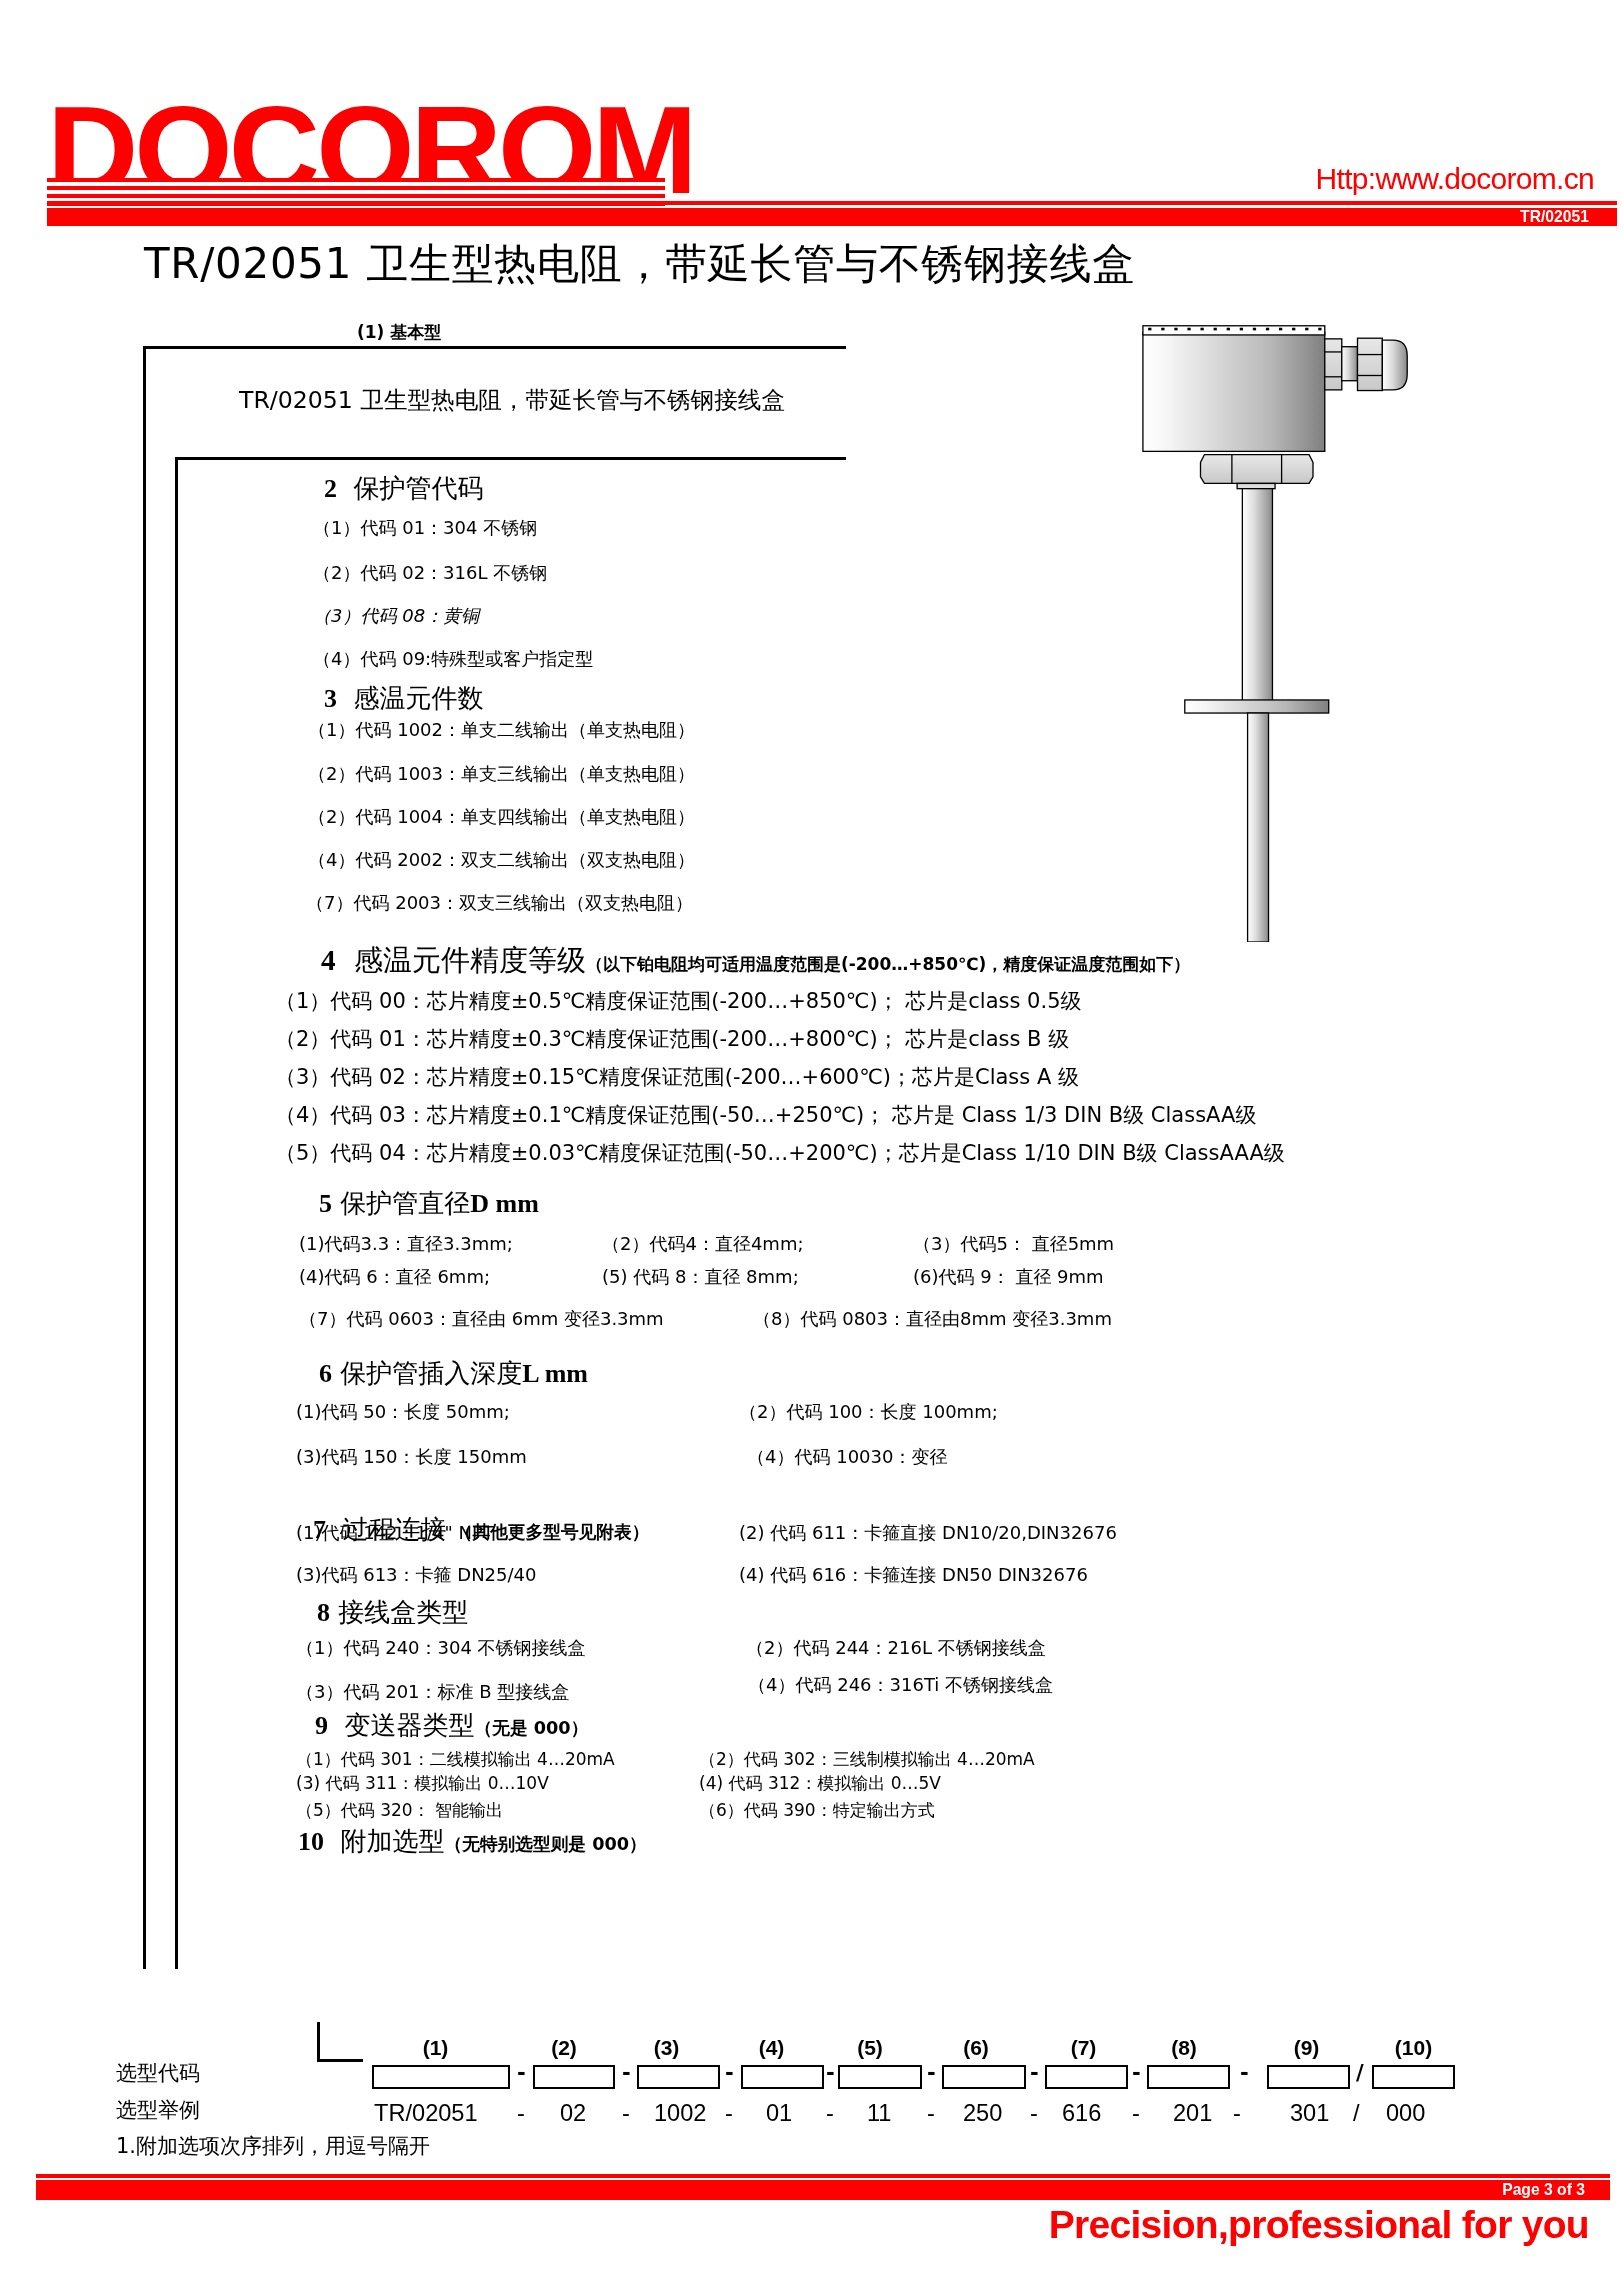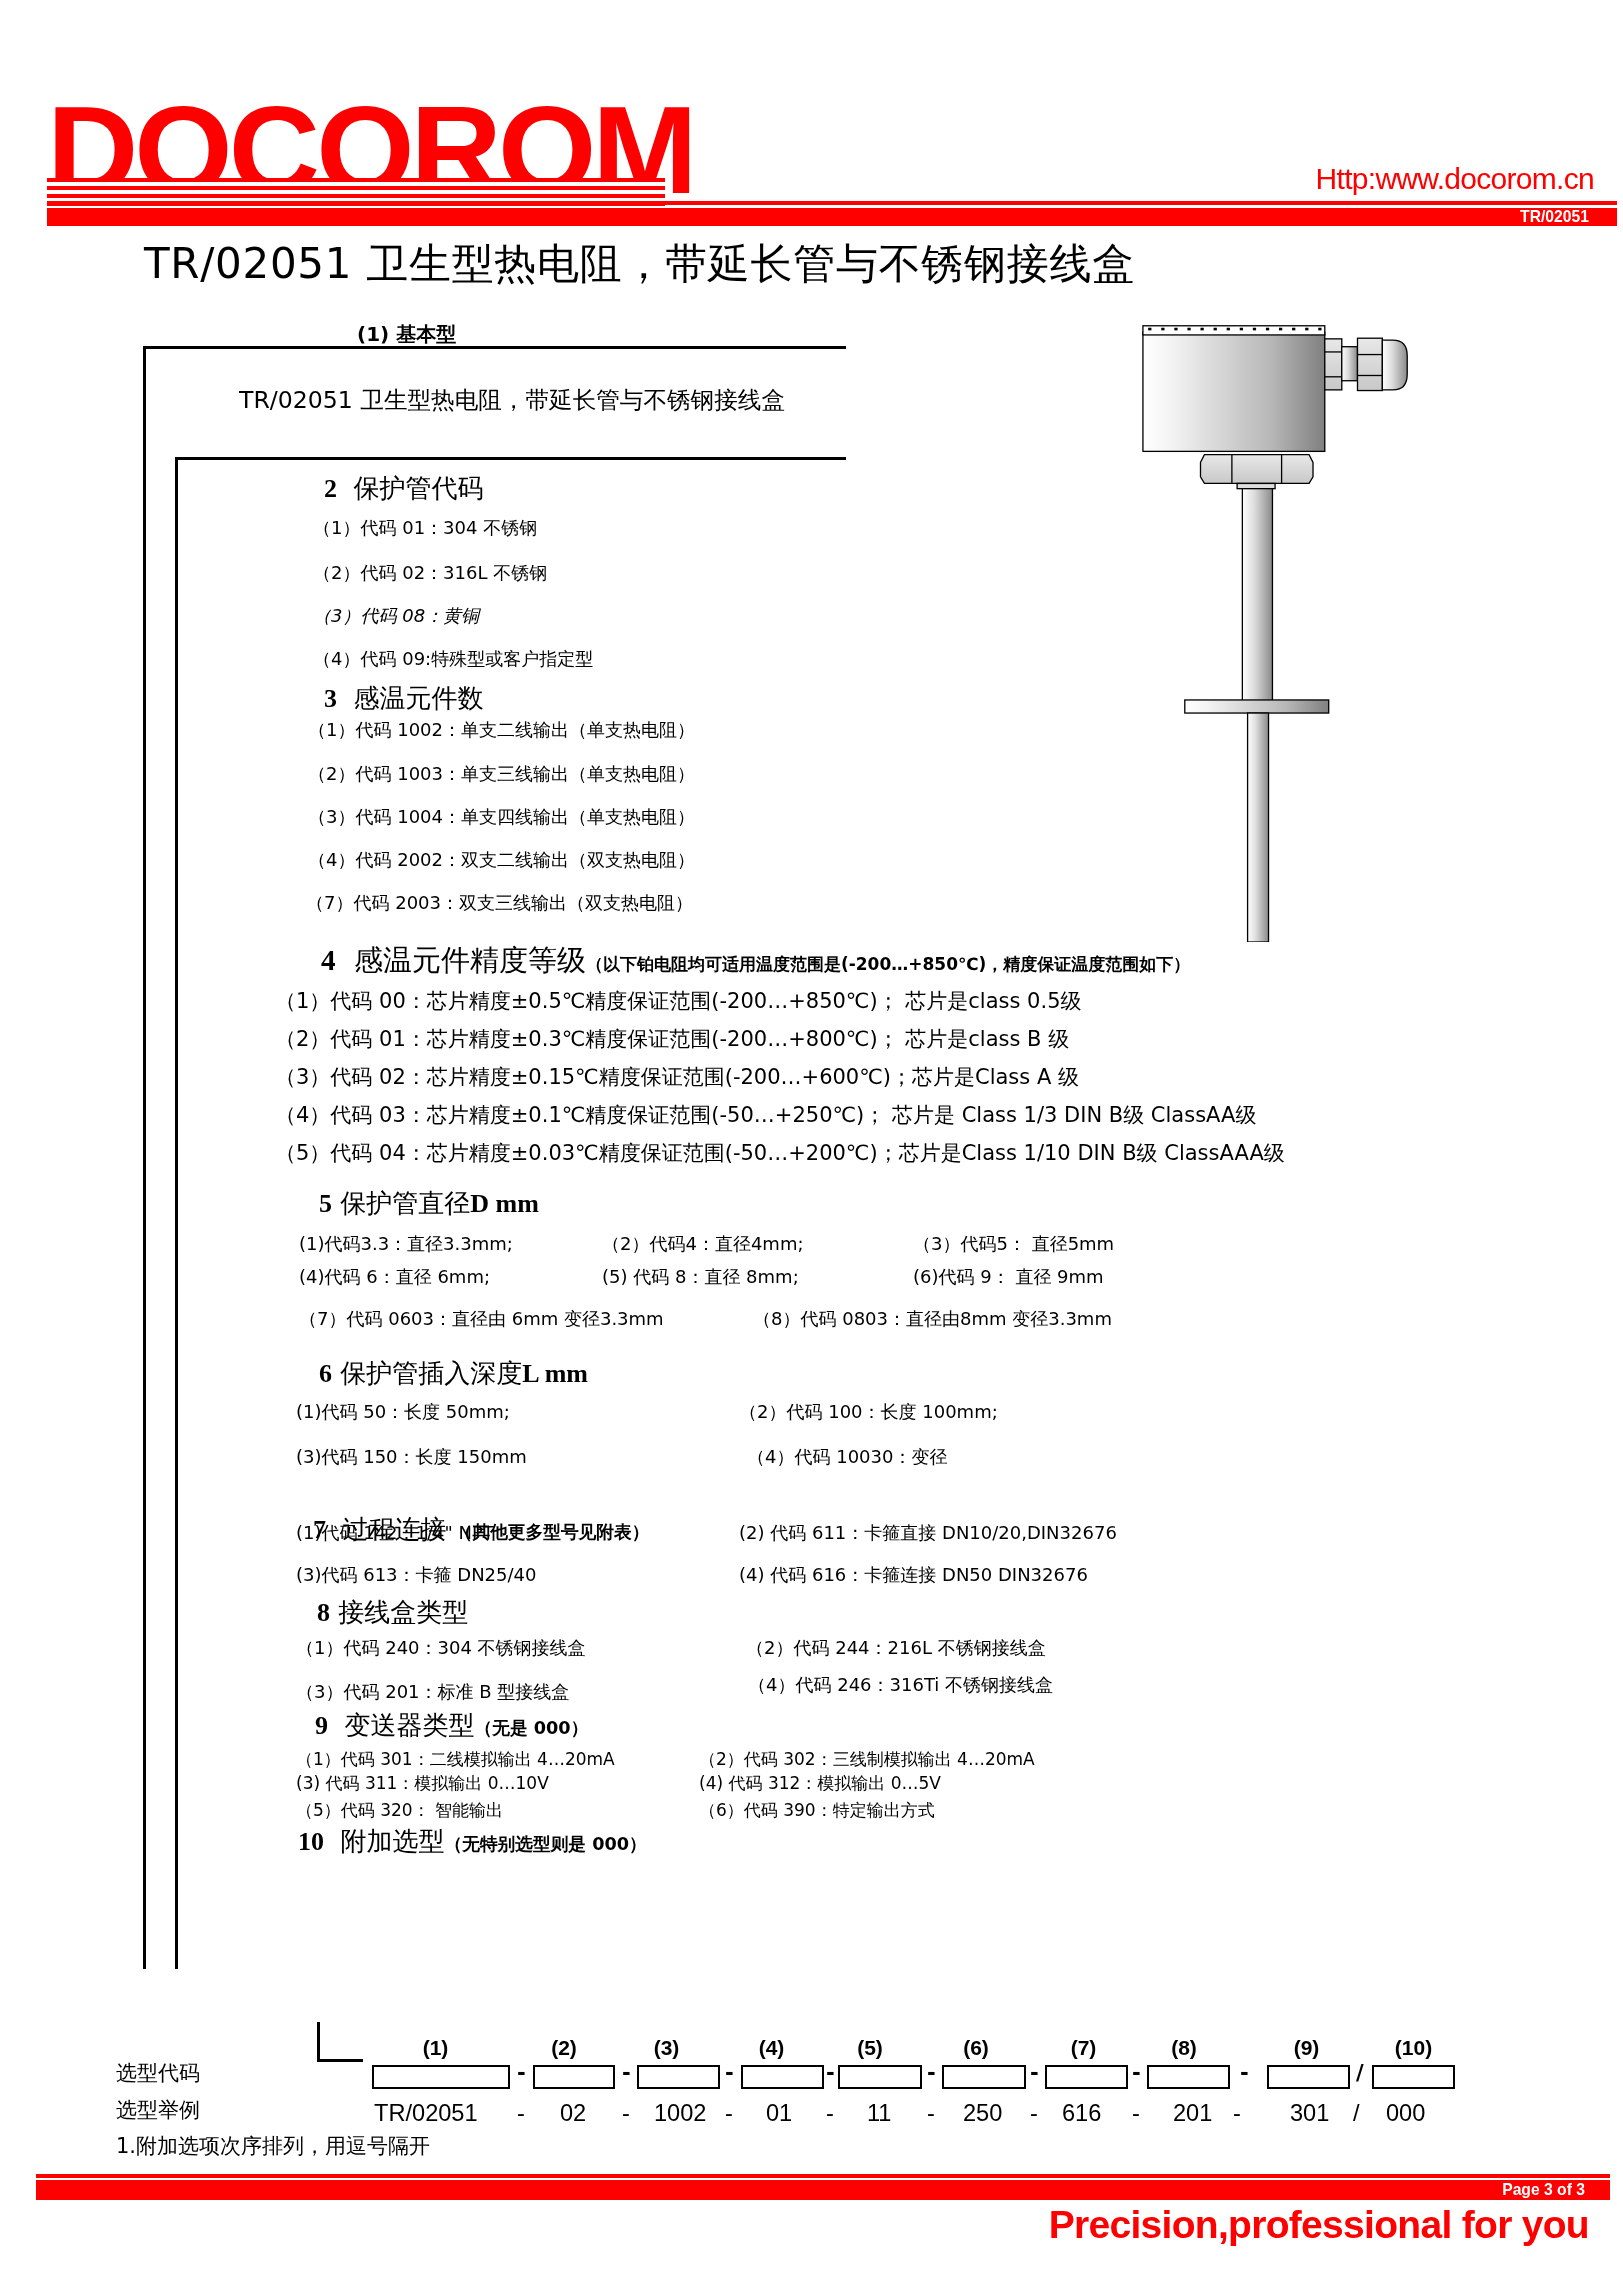--- a/index.html
+++ b/index.html
@@ -20,21 +20,21 @@
   .hdr-bar { left:47px; top:208px; width:1570px; height:18.3px; background:#ff0000; }
   .hdr-code { right:34px; top:208px; color:#fff; font-family:"Liberation Sans",sans-serif;
               font-weight:bold; font-size:15.7px; line-height:18.3px; }
   .doc-title { left:144px; top:236px; font-size:42px; letter-spacing:0.7px; white-space:nowrap; }
 
   
   .line-h { background:#000; height:2.6px; }
   .line-v { background:#000; width:2.6px; }
 
   
-  .sub { font-size:20px; white-space:nowrap; }
+  .sub { font-size:17px; white-space:nowrap; }
   .item { font-size:18px; white-space:nowrap; }
   .sec { font-family:"DejaVu Serif","Liberation Serif",serif; font-size:26px; white-space:nowrap; }
   .sec b { font-family:"Liberation Serif",serif; font-weight:bold; }
   .sec .note { font-family:"DejaVu Sans",sans-serif; font-size:17.7px; font-weight:bold; }
   .sec .note-light { font-family:"DejaVu Sans",sans-serif; font-size:17px; font-weight:bold; }
   .item4 { font-size:21px; white-space:nowrap; }
 
   
   .product { left:1139px; top:314px; width:471px; height:628px; }
 
@@ -84,21 +84,21 @@
 <div class="abs item" style="left:313px;top:561px;">（2）代码 02：316L 不锈钢</div>
 <div class="abs item" style="left:313px;top:604px;font-style:italic;">（3）代码 08：黄铜</div>
 <div class="abs item" style="left:313px;top:647px;">（4）代码 09:特殊型或客户指定型</div>
 
 <div class="abs sec" style="left:324px;top:681px;">
   <b>3</b>&nbsp;
   <span>感温元件数</span>
 </div>
 <div class="abs item" style="left:308px;top:718px;">（1）代码 1002：单支二线输出（单支热电阻）</div>
 <div class="abs item" style="left:308px;top:762px;">（2）代码 1003：单支三线输出（单支热电阻）</div>
-<div class="abs item" style="left:308px;top:805px;">（3）代码 1004：单支四线输出（单支热电阻）</div>
+<div class="abs item" style="left:308px;top:805px;">（2）代码 1004：单支四线输出（单支热电阻）</div>
 <div class="abs item" style="left:308px;top:848px;">（4）代码 2002：双支二线输出（双支热电阻）</div>
 <div class="abs item" style="left:306px;top:891px;">（7）代码 2003：双支三线输出（双支热电阻）</div>
 
 <div class="abs sec" style="left:321px;top:941px;font-size:29px;">
   <b>4</b>&nbsp;
   <span>感温元件精度等级</span><span class="note-light">（以下铂电阻均可适用温度范围是(-200…+850℃)，精度保证温度范围如下）</span>
 </div>
 <div class="abs item4" style="left:275px;top:987px;">（1）代码 00：芯片精度±0.5℃精度保证范围(-200…+850℃)；  芯片是class  0.5级</div>
 <div class="abs item4" style="left:275px;top:1025px;">（2）代码 01：芯片精度±0.3℃精度保证范围(-200…+800℃)；  芯片是class  B  级</div>
 <div class="abs item4" style="left:275px;top:1063px;">（3）代码 02：芯片精度±0.15℃精度保证范围(-200…+600℃)；芯片是Class  A  级</div>

